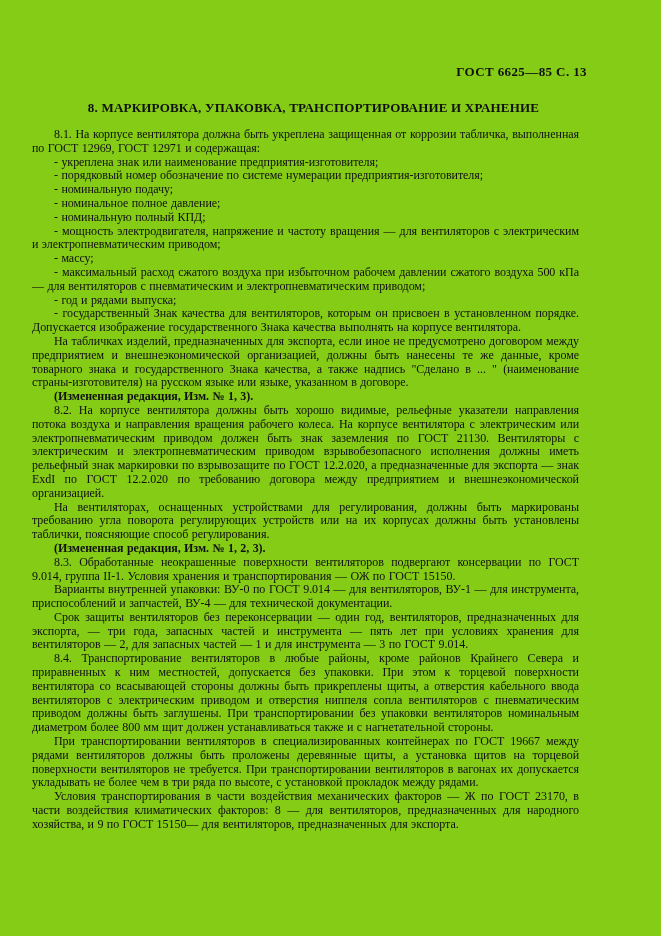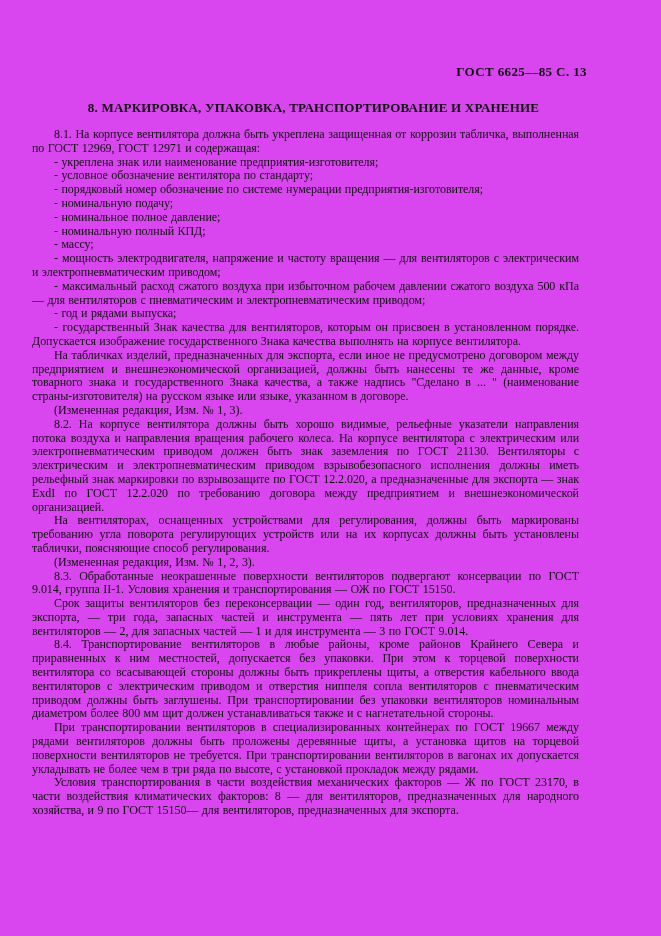--- a/index.html
+++ b/index.html
@@ -4,21 +4,21 @@
 <style>
   html, body {
     margin: 0;
     padding: 0;
     background: #ffffff;
   }
   .page {
     position: relative;
     width: 661px;
     height: 936px;
-    background: #d946ef;
+    background: #84cc16;
     color: #101010;
     font-family: "Liberation Serif", serif;
     overflow: hidden;
   }
   .header-line {
     position: absolute;
     top: 64px;
     left: 40px;
     width: 547px;
     text-align: right;
@@ -46,48 +46,48 @@
     font-size: 12px;
     line-height: 13.8px;
     letter-spacing: -0.05px;
     word-spacing: 0.5px;
   }
   .para {
     margin: 0;
     text-indent: 22px;
   }
   .para-bold {
-    font-weight: normal;
+    font-weight: bold;
   }
 </style>
 </head>
 <body>
 
 <div class="page">
   <div class="header-line">ГОСТ 6625—85 С. 13</div>
 
   <div class="section-heading">8. МАРКИРОВКА, УПАКОВКА, ТРАНСПОРТИРОВАНИЕ И ХРАНЕНИЕ</div>
 
   <div class="body-text" id="document-body">
       <p class="para">8.1. На корпусе вентилятора должна быть укреплена защищенная от коррозии табличка, выполненная по ГОСТ 12969, ГОСТ 12971 и содержащая:</p>
       <p class="para para-list">- укреплена знак или наименование предприятия-изготовителя;</p>
-      <p class="para para-list">- условное обозначение вентилятора по стандарту;</p>
       <p class="para para-list">- порядковый номер обозначение по системе нумерации предприятия-изготовителя;</p>
       <p class="para para-list">- номинальную подачу;</p>
       <p class="para para-list">- номинальное полное давление;</p>
       <p class="para para-list">- номинальную полный КПД;</p>
+      <p class="para para-list">- мощность электродвигателя, напряжение и частоту вращения — для вентиляторов с электрическим и электропневматическим приводом;</p>
       <p class="para para-list">- массу;</p>
-      <p class="para para-list">- мощность электродвигателя, напряжение и частоту вращения — для вентиляторов с электрическим и электропневматическим приводом;</p>
       <p class="para para-list">- максимальный расход сжатого воздуха при избыточном рабочем давлении сжатого воздуха 500 кПа — для вентиляторов с пневматическим и электропневматическим приводом;</p>
       <p class="para para-list">- год и рядами выпуска;</p>
       <p class="para para-list">- государственный Знак качества для вентиляторов, которым он присвоен в установленном порядке. Допускается изображение государственного Знака качества выполнять на корпусе вентилятора.</p>
       <p class="para">На табличках изделий, предназначенных для экспорта, если иное не предусмотрено договором между предприятием и внешнеэкономической организацией, должны быть нанесены те же данные, кроме товарного знака и государственного Знака качества, а также надпись "Сделано в ... " (наименование страны-изготовителя) на русском языке или языке, указанном в договоре.</p>
       <p class="para para-bold">(Измененная редакция, Изм. № 1, 3).</p>
       <p class="para">8.2. На корпусе вентилятора должны быть хорошо видимые, рельефные указатели направления потока воздуха и направления вращения рабочего колеса. На корпусе вентилятора с электрическим или электропневматическим приводом должен быть знак заземления по ГОСТ 21130. Вентиляторы с электрическим и электропневматическим приводом взрывобезопасного исполнения должны иметь рельефный знак маркировки по взрывозащите по ГОСТ 12.2.020, а предназначенные для экспорта — знак ExdI по ГОСТ 12.2.020 по требованию договора между предприятием и внешнеэкономической организацией.</p>
       <p class="para">На вентиляторах, оснащенных устройствами для регулирования, должны быть маркированы требованию угла поворота регулирующих устройств или на их корпусах должны быть установлены таблички, поясняющие способ регулирования.</p>
       <p class="para para-bold">(Измененная редакция, Изм. № 1, 2, 3).</p>
       <p class="para">8.3. Обработанные неокрашенные поверхности вентиляторов подвергают консервации по ГОСТ 9.014, группа II-1. Условия хранения и транспортирования — ОЖ по ГОСТ 15150.</p>
+      <p class="para">Варианты внутренней упаковки: ВУ-0 по ГОСТ 9.014 — для вентиляторов, ВУ-1 — для инструмента, приспособлений и запчастей, ВУ-4 — для технической документации.</p>
       <p class="para">Срок защиты вентиляторов без переконсервации — один год, вентиляторов, предназначенных для экспорта, — три года, запасных частей и инструмента — пять лет при условиях хранения для вентиляторов — 2, для запасных частей — 1 и для инструмента — 3 по ГОСТ 9.014.</p>
       <p class="para">8.4. Транспортирование вентиляторов в любые районы, кроме районов Крайнего Севера и приравненных к ним местностей, допускается без упаковки. При этом к торцевой поверхности вентилятора со всасывающей стороны должны быть прикреплены щиты, а отверстия кабельного ввода вентиляторов с электрическим приводом и отверстия ниппеля сопла вентиляторов с пневматическим приводом должны быть заглушены. При транспортировании без упаковки вентиляторов номинальным диаметром более 800 мм щит должен устанавливаться также и с нагнетательной стороны.</p>
       <p class="para">При транспортировании вентиляторов в специализированных контейнерах по ГОСТ 19667 между рядами вентиляторов должны быть проложены деревянные щиты, а установка щитов на торцевой поверхности вентиляторов не требуется. При транспортировании вентиляторов в вагонах их допускается укладывать не более чем в три ряда по высоте, с установкой прокладок между рядами.</p>
       <p class="para">Условия транспортирования в части воздействия механических факторов — Ж по ГОСТ 23170, в части воздействия климатических факторов: 8 — для вентиляторов, предназначенных для народного хозяйства, и 9 по ГОСТ 15150— для вентиляторов, предназначенных для экспорта.</p>
     </div>
 </div>
 
 </body></html>

